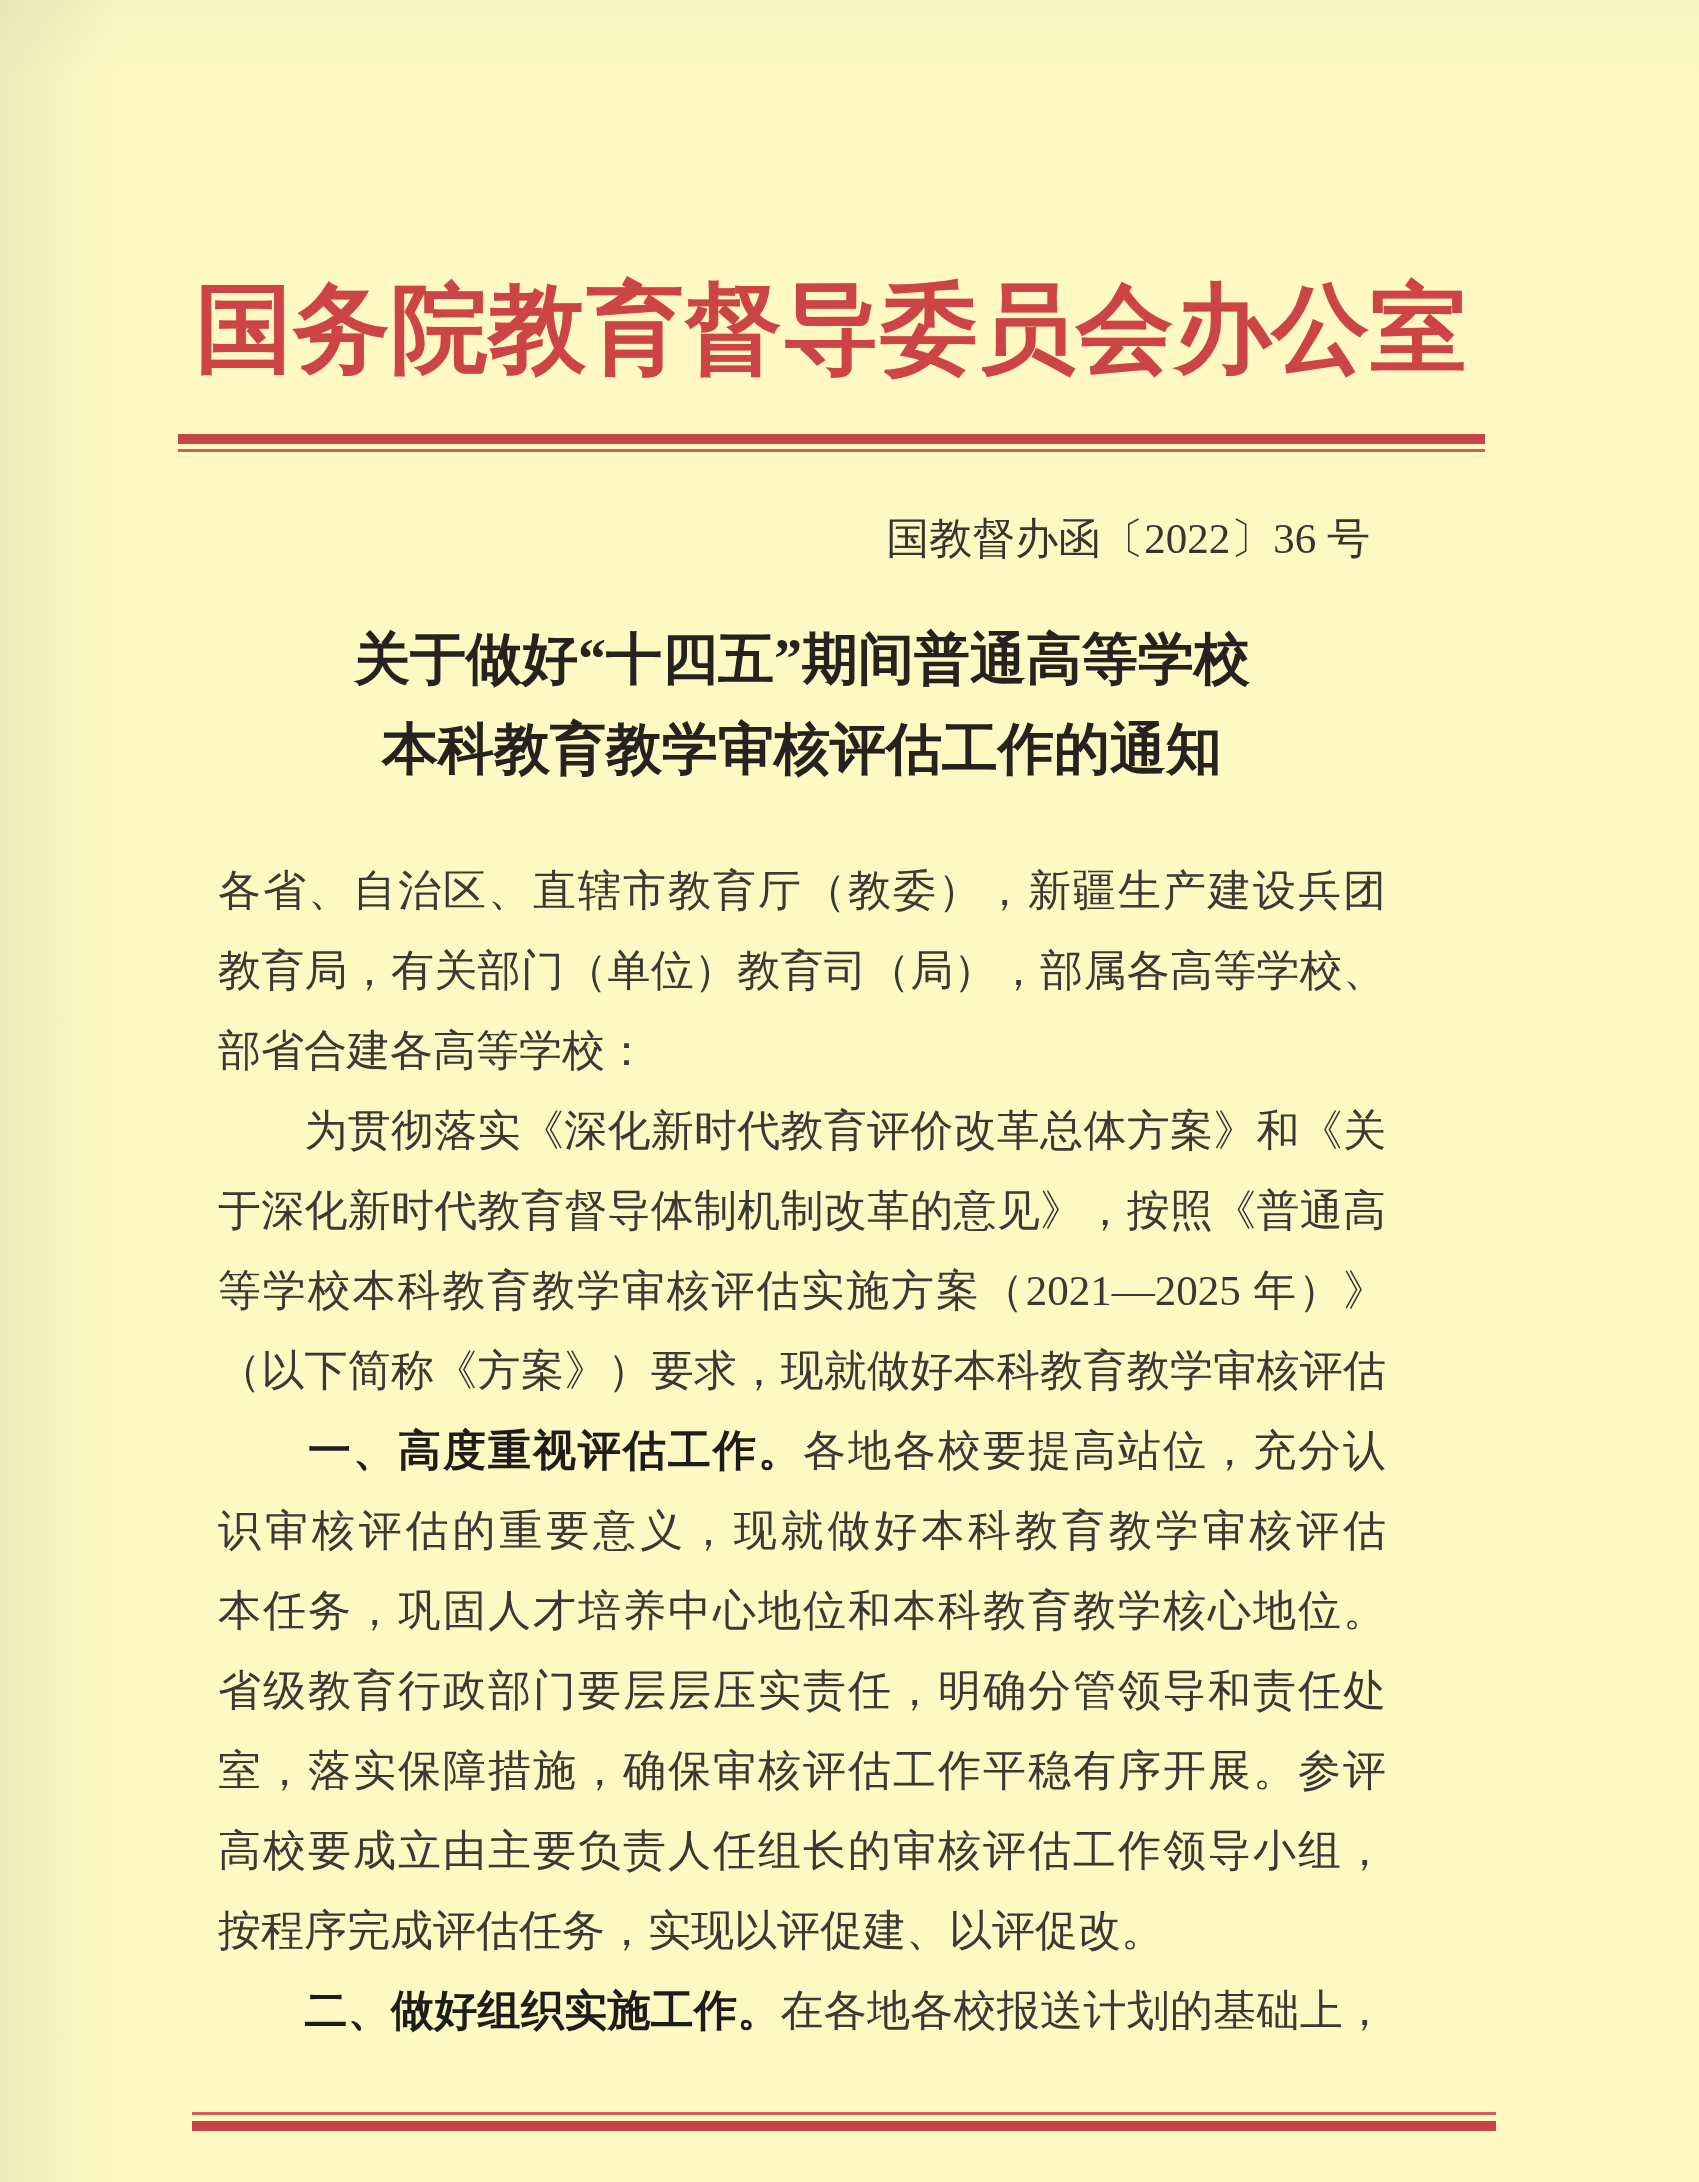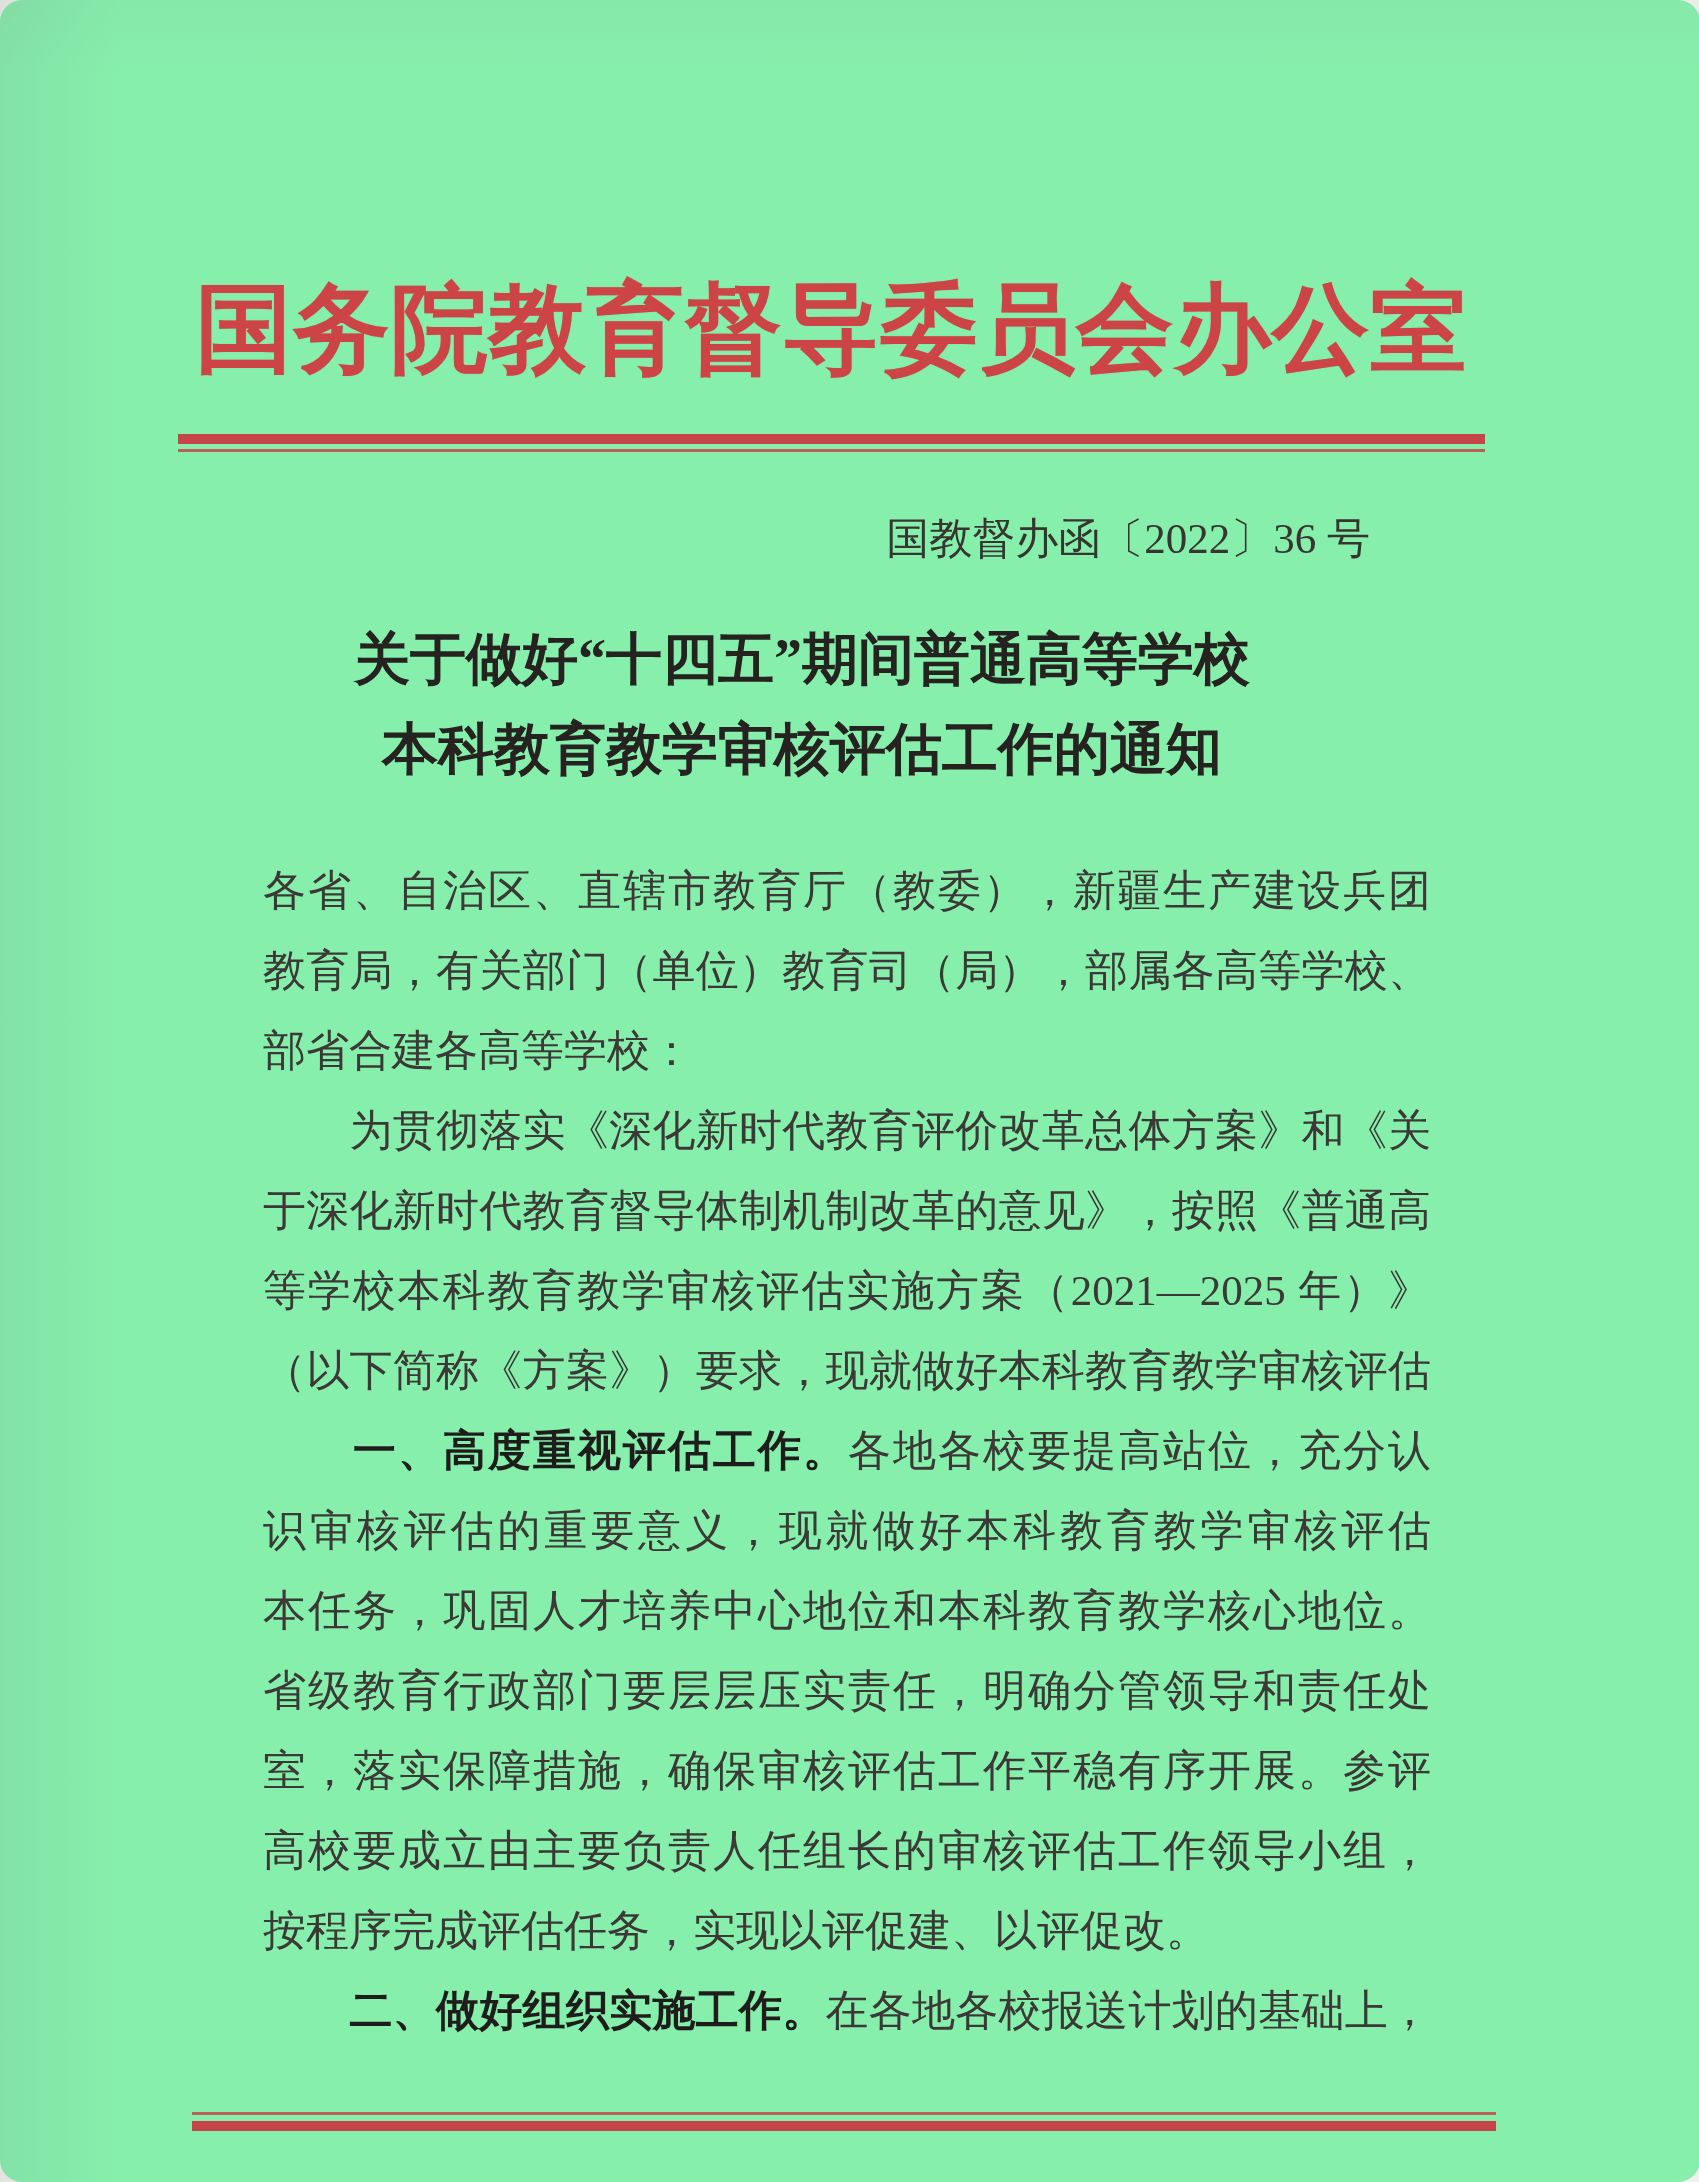--- a/index.html
+++ b/index.html
@@ -5,22 +5,21 @@
   html, body { margin: 0; padding: 0; }
   body {
     width: 1700px; height: 2182px;
     background: #f2f1ed;
     font-family: "Liberation Serif", "DejaVu Serif", serif;
     position: relative;
     overflow: hidden;
   }
   .page {
     position: absolute; inset: 0;
-    background: #86efac;
-    border-radius: 22px;
+    background: #fef9c3;
   }
   
   .page::before {
     content: ""; position: absolute; left: 0; top: 0; bottom: 0; width: 159px;
     background: linear-gradient(90deg, rgba(110,110,118,0.10), rgba(110,110,118,0) 75%);
     pointer-events: none;
   }
   .page::after {
     content: ""; position: absolute; left: 0; right: 0; top: 0; height: 84px;
     background: linear-gradient(180deg, rgba(120,120,128,0.05), rgba(120,120,128,0) 90%);
@@ -49,21 +48,21 @@
   }
 
   .doc-title {
     position: absolute; top: 614px; left: 218px; width: 1168px;
     text-align: center; font-size: 56px; font-weight: bold;
     line-height: 90px; color: #25221f; white-space: nowrap;
   }
 
   .body-block {
     position: absolute; top: 851px; left: 218px; width: 1168px;
-    font-size: 43px; color: #3b3835; margin-left: 45px;
+    font-size: 43px; color: #3b3835;
   }
   .line {
     height: 80px; line-height: 80px;
     text-align: left;
   }
   .line.full {
     text-align: justify;
     text-align-last: justify;
   }
   .lead {

